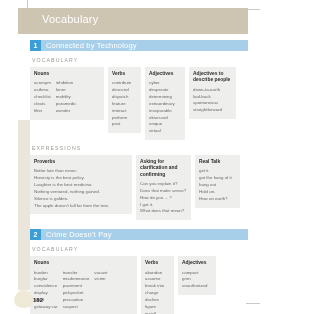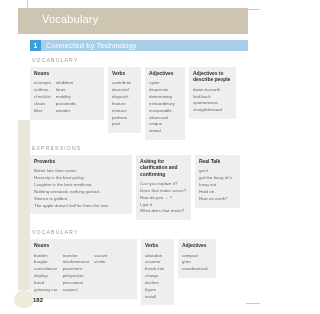--- a/index.html
+++ b/index.html
@@ -296,20 +296,24 @@
               <div class="phrase">got the hang of it</div>
               <div class="phrase">hang out</div>
               <div class="phrase">Hold on.</div>
               <div class="phrase">How on earth?</div>
             </div>
           </div>
         </div>
       </div>
     </div>
     <div class="unit-block">
+      <div class="unit-header">
+        <div class="unit-num">2</div>
+        <div class="unit-title-bar">Crime Doesn't Pay</div>
+      </div>
       <div class="section-label">VOCABULARY</div>
       <div class="box-row">
         <div class="wbox u2-nouns">
           <div class="wbox-title">Nouns</div>
           <div class="cols">
             <div class="col">
               <div class="word">burden</div>
               <div class="word">burglar</div>
               <div class="word">coincidence</div>
               <div class="word">display</div>

